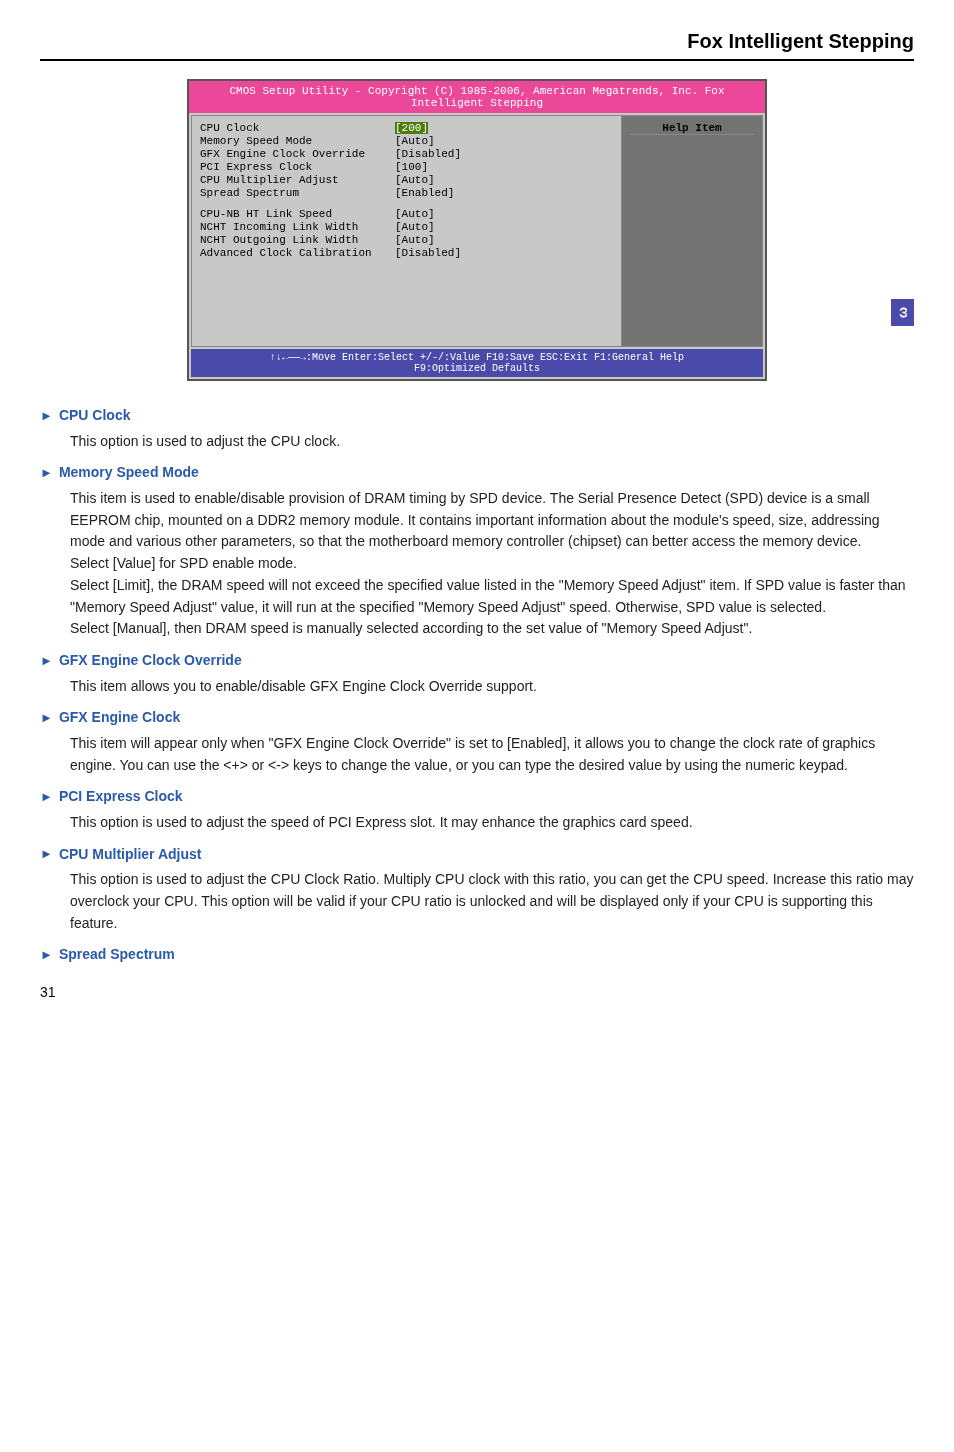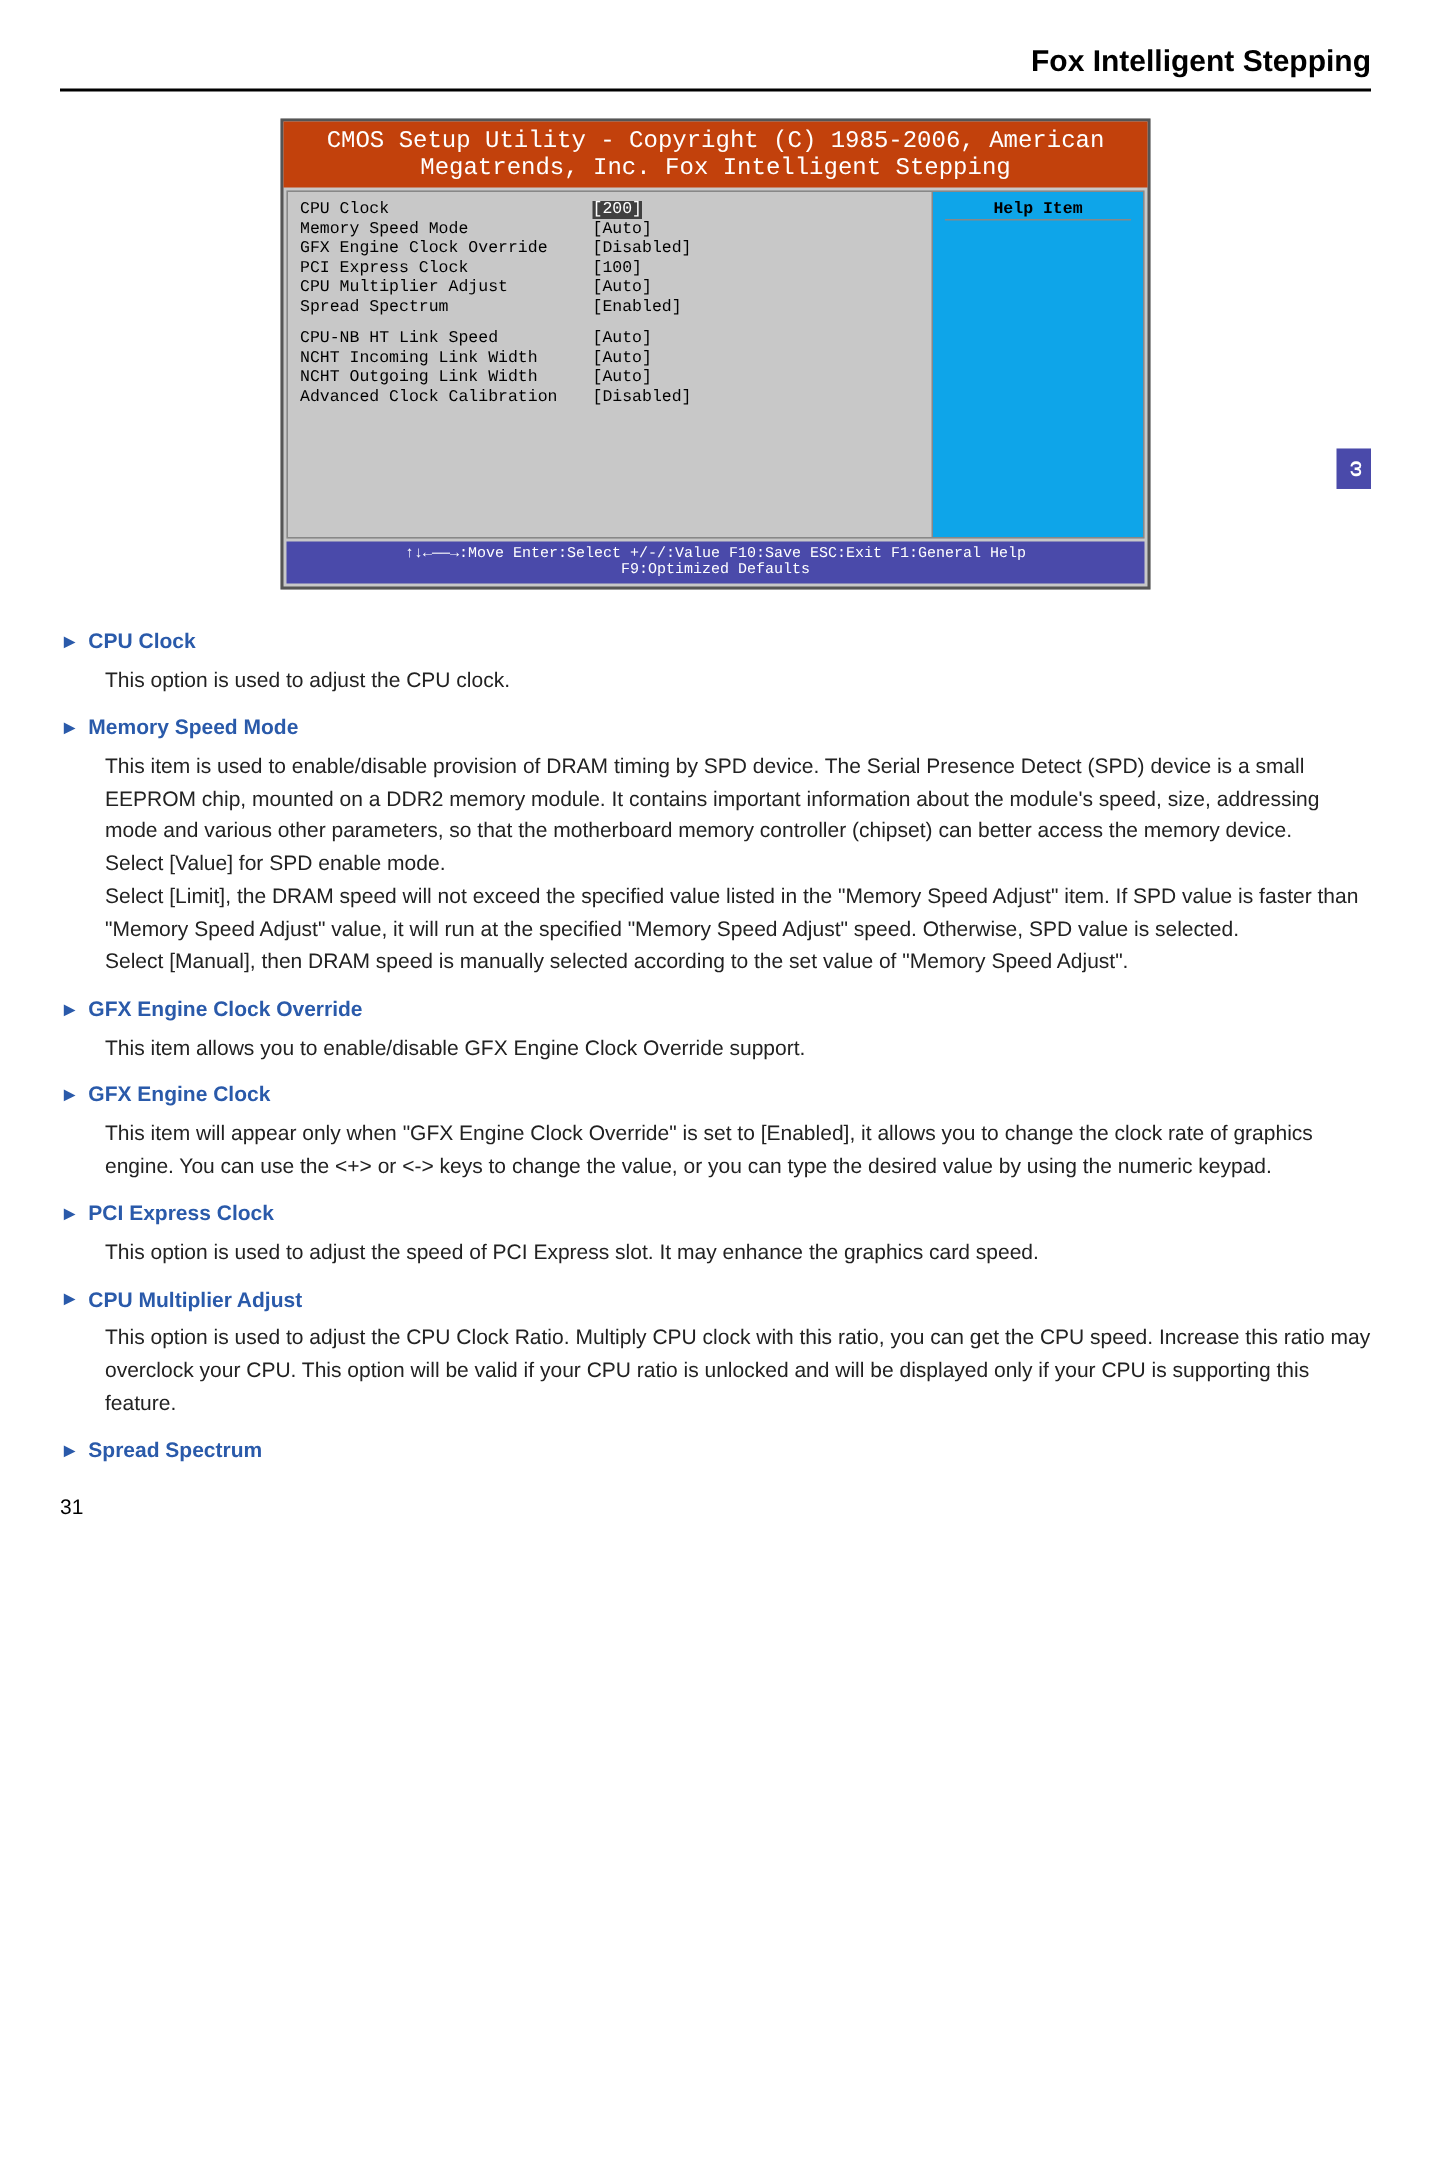--- a/index.html
+++ b/index.html
@@ -26,45 +26,45 @@
     .bios-container {
       margin: 0 auto 24px auto;
       width: 580px;
       border: 2px solid #555;
       background: #c8c8c8;
       font-family: 'Courier New', monospace;
       font-size: 12px;
     }
 
     .bios-header {
-      background: #c2410c;
+      background: #ec4899;
       color: #fff;
       text-align: center;
       padding: 4px 8px;
-      font-size: 16px;
+      font-size: 11px;
     }
 
     .bios-body {
       display: flex;
       flex-direction: row;
       background: #b0b0b0;
       border: 1px solid #888;
       margin: 2px;
     }
 
     .bios-main {
       flex: 1;
       background: #c8c8c8;
       padding: 6px 8px;
       border-right: 1px solid #888;
     }
 
     .bios-help {
       width: 140px;
-      background: #0ea5e9;
+      background: #737373;
       padding: 6px 8px;
       font-size: 11px;
     }
 
     .bios-row {
       display: flex;
       flex-direction: row;
       margin-bottom: 1px;
     }
 
@@ -74,21 +74,21 @@
       font-size: 11px;
     }
 
     .bios-row-value {
       color: #000;
       font-size: 11px;
     }
 
     .bios-row-value .highlight {
       color: #fff;
-      background: #404040;
+      background: #4d7c0f;
     }
 
     .bios-section-gap {
       height: 8px;
     }
 
     .bios-help-title {
       font-weight: bold;
       font-size: 11px;
       text-align: center;

